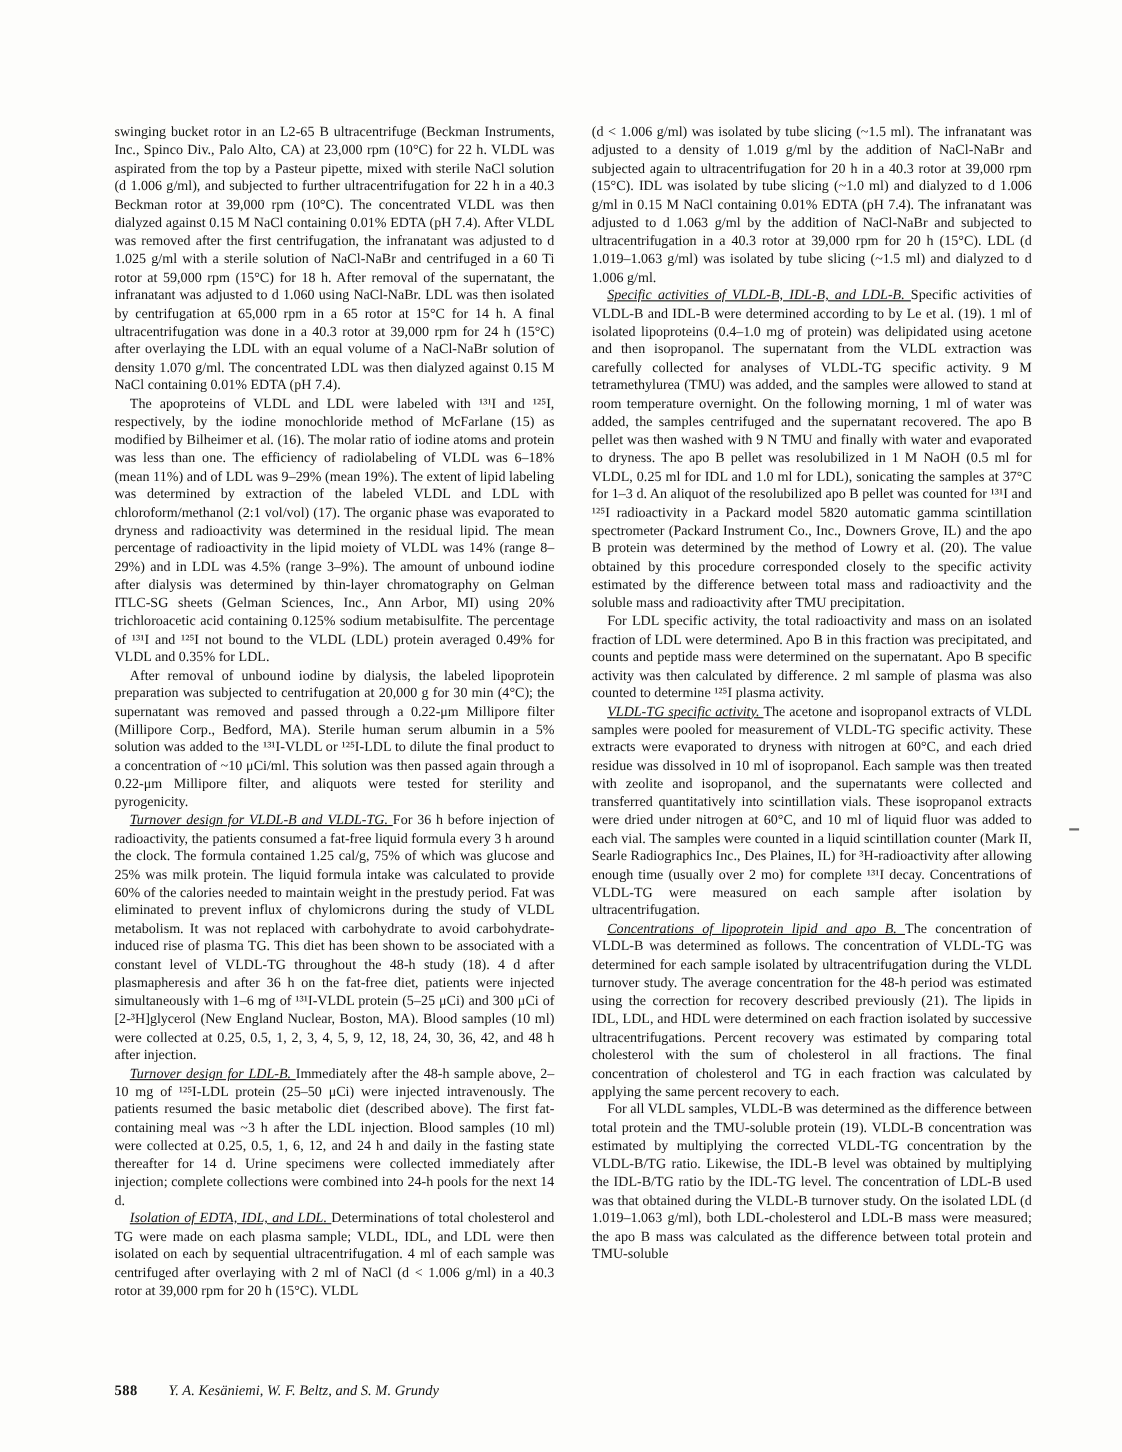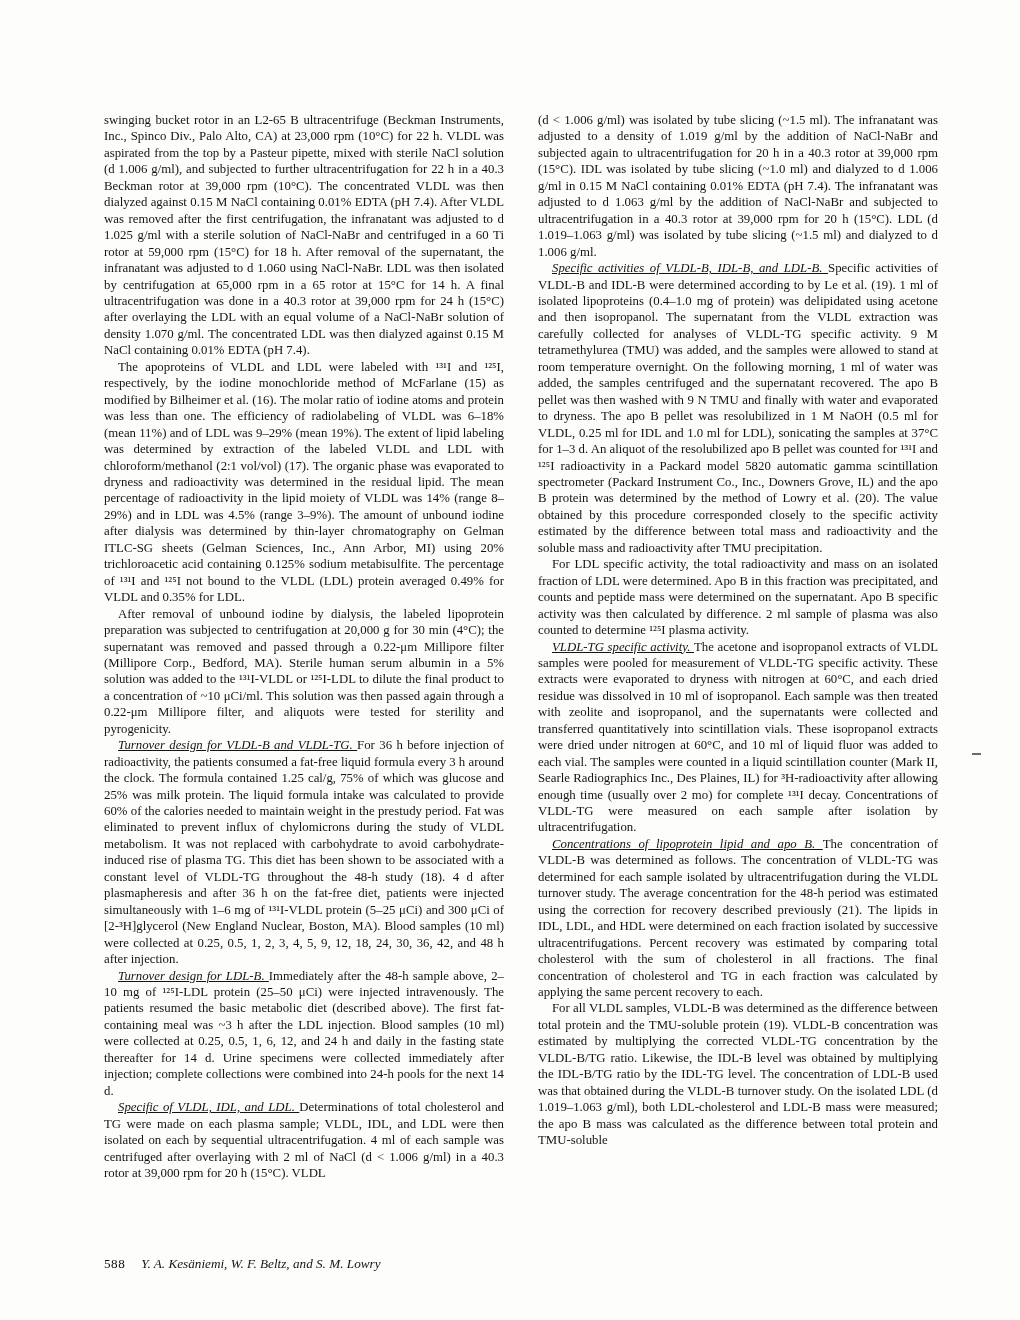--- a/index.html
+++ b/index.html
@@ -37,21 +37,21 @@
   .para.indent { text-indent: 14px; }
   .lead { font-style: italic; text-decoration: underline; }
   .footer {
     position: absolute;
     left: 104px;
     top: 1256px;
     font-size: 13.2px;
     line-height: 16px;
     white-space: nowrap;
   }
-  .page-number { font-weight: normal; margin-right: 16px; letter-spacing: 0.5px; }
+  .page-number { font-weight: bold; margin-right: 28px; letter-spacing: 0.5px; }
   .authors { font-style: italic; }
   .margin-mark {
     position: absolute;
     left: 972px;
     top: 753px;
     width: 9px;
     height: 2px;
     background: #6a6a6a;
   }
 </style>
@@ -61,33 +61,33 @@
 <div class="page">
 
   <div class="columns">
 
     <div class="column">
       <p class="para"><em class="lead"></em><span>swinging bucket rotor in an L2-65 B ultracentrifuge (Beckman Instruments, Inc., Spinco Div., Palo Alto, CA) at 23,000 rpm (10°C) for 22 h. VLDL was aspirated from the top by a Pasteur pipette, mixed with sterile NaCl solution (d 1.006 g/ml), and subjected to further ultracentrifugation for 22 h in a 40.3 Beckman rotor at 39,000 rpm (10°C). The concentrated VLDL was then dialyzed against 0.15 M NaCl containing 0.01% EDTA (pH 7.4). After VLDL was removed after the first centrifugation, the infranatant was adjusted to d 1.025 g/ml with a sterile solution of NaCl-NaBr and centrifuged in a 60 Ti rotor at 59,000 rpm (15°C) for 18 h. After removal of the supernatant, the infranatant was adjusted to d 1.060 using NaCl-NaBr. LDL was then isolated by centrifugation at 65,000 rpm in a 65 rotor at 15°C for 14 h. A final ultracentrifugation was done in a 40.3 rotor at 39,000 rpm for 24 h (15°C) after overlaying the LDL with an equal volume of a NaCl-NaBr solution of density 1.070 g/ml. The concentrated LDL was then dialyzed against 0.15 M NaCl containing 0.01% EDTA (pH 7.4).</span></p>
       <p class="para indent"><em class="lead"></em><span>The apoproteins of VLDL and LDL were labeled with ¹³¹I and ¹²⁵I, respectively, by the iodine monochloride method of McFarlane (15) as modified by Bilheimer et al. (16). The molar ratio of iodine atoms and protein was less than one. The efficiency of radiolabeling of VLDL was 6–18% (mean 11%) and of LDL was 9–29% (mean 19%). The extent of lipid labeling was determined by extraction of the labeled VLDL and LDL with chloroform/methanol (2:1 vol/vol) (17). The organic phase was evaporated to dryness and radioactivity was determined in the residual lipid. The mean percentage of radioactivity in the lipid moiety of VLDL was 14% (range 8–29%) and in LDL was 4.5% (range 3–9%). The amount of unbound iodine after dialysis was determined by thin-layer chromatography on Gelman ITLC-SG sheets (Gelman Sciences, Inc., Ann Arbor, MI) using 20% trichloroacetic acid containing 0.125% sodium metabisulfite. The percentage of ¹³¹I and ¹²⁵I not bound to the VLDL (LDL) protein averaged 0.49% for VLDL and 0.35% for LDL.</span></p>
       <p class="para indent"><em class="lead"></em><span>After removal of unbound iodine by dialysis, the labeled lipoprotein preparation was subjected to centrifugation at 20,000 g for 30 min (4°C); the supernatant was removed and passed through a 0.22-μm Millipore filter (Millipore Corp., Bedford, MA). Sterile human serum albumin in a 5% solution was added to the ¹³¹I-VLDL or ¹²⁵I-LDL to dilute the final product to a concentration of ~10 μCi/ml. This solution was then passed again through a 0.22-μm Millipore filter, and aliquots were tested for sterility and pyrogenicity.</span></p>
       <p class="para indent"><em class="lead">Turnover design for VLDL-B and VLDL-TG. </em><span>For 36 h before injection of radioactivity, the patients consumed a fat-free liquid formula every 3 h around the clock. The formula contained 1.25 cal/g, 75% of which was glucose and 25% was milk protein. The liquid formula intake was calculated to provide 60% of the calories needed to maintain weight in the prestudy period. Fat was eliminated to prevent influx of chylomicrons during the study of VLDL metabolism. It was not replaced with carbohydrate to avoid carbohydrate-induced rise of plasma TG. This diet has been shown to be associated with a constant level of VLDL-TG throughout the 48-h study (18). 4 d after plasmapheresis and after 36 h on the fat-free diet, patients were injected simultaneously with 1–6 mg of ¹³¹I-VLDL protein (5–25 μCi) and 300 μCi of [2-³H]glycerol (New England Nuclear, Boston, MA). Blood samples (10 ml) were collected at 0.25, 0.5, 1, 2, 3, 4, 5, 9, 12, 18, 24, 30, 36, 42, and 48 h after injection.</span></p>
       <p class="para indent"><em class="lead">Turnover design for LDL-B. </em><span>Immediately after the 48-h sample above, 2–10 mg of ¹²⁵I-LDL protein (25–50 μCi) were injected intravenously. The patients resumed the basic metabolic diet (described above). The first fat-containing meal was ~3 h after the LDL injection. Blood samples (10 ml) were collected at 0.25, 0.5, 1, 6, 12, and 24 h and daily in the fasting state thereafter for 14 d. Urine specimens were collected immediately after injection; complete collections were combined into 24-h pools for the next 14 d.</span></p>
-      <p class="para indent"><em class="lead">Specific of VLDL, IDL, and LDL. </em><span>Determinations of total cholesterol and TG were made on each plasma sample; VLDL, IDL, and LDL were then isolated on each by sequential ultracentrifugation. 4 ml of each sample was centrifuged after overlaying with 2 ml of NaCl (d &lt; 1.006 g/ml) in a 40.3 rotor at 39,000 rpm for 20 h (15°C). VLDL</span></p>
+      <p class="para indent"><em class="lead">Isolation of EDTA, IDL, and LDL. </em><span>Determinations of total cholesterol and TG were made on each plasma sample; VLDL, IDL, and LDL were then isolated on each by sequential ultracentrifugation. 4 ml of each sample was centrifuged after overlaying with 2 ml of NaCl (d &lt; 1.006 g/ml) in a 40.3 rotor at 39,000 rpm for 20 h (15°C). VLDL</span></p>
     </div>
 
     <div class="column">
       <p class="para"><em class="lead"></em><span>(d &lt; 1.006 g/ml) was isolated by tube slicing (~1.5 ml). The infranatant was adjusted to a density of 1.019 g/ml by the addition of NaCl-NaBr and subjected again to ultracentrifugation for 20 h in a 40.3 rotor at 39,000 rpm (15°C). IDL was isolated by tube slicing (~1.0 ml) and dialyzed to d 1.006 g/ml in 0.15 M NaCl containing 0.01% EDTA (pH 7.4). The infranatant was adjusted to d 1.063 g/ml by the addition of NaCl-NaBr and subjected to ultracentrifugation in a 40.3 rotor at 39,000 rpm for 20 h (15°C). LDL (d 1.019–1.063 g/ml) was isolated by tube slicing (~1.5 ml) and dialyzed to d 1.006 g/ml.</span></p>
       <p class="para indent"><em class="lead">Specific activities of VLDL-B, IDL-B, and LDL-B. </em><span>Specific activities of VLDL-B and IDL-B were determined according to by Le et al. (19). 1 ml of isolated lipoproteins (0.4–1.0 mg of protein) was delipidated using acetone and then isopropanol. The supernatant from the VLDL extraction was carefully collected for analyses of VLDL-TG specific activity. 9 M tetramethylurea (TMU) was added, and the samples were allowed to stand at room temperature overnight. On the following morning, 1 ml of water was added, the samples centrifuged and the supernatant recovered. The apo B pellet was then washed with 9 N TMU and finally with water and evaporated to dryness. The apo B pellet was resolubilized in 1 M NaOH (0.5 ml for VLDL, 0.25 ml for IDL and 1.0 ml for LDL), sonicating the samples at 37°C for 1–3 d. An aliquot of the resolubilized apo B pellet was counted for ¹³¹I and ¹²⁵I radioactivity in a Packard model 5820 automatic gamma scintillation spectrometer (Packard Instrument Co., Inc., Downers Grove, IL) and the apo B protein was determined by the method of Lowry et al. (20). The value obtained by this procedure corresponded closely to the specific activity estimated by the difference between total mass and radioactivity and the soluble mass and radioactivity after TMU precipitation.</span></p>
       <p class="para indent"><em class="lead"></em><span>For LDL specific activity, the total radioactivity and mass on an isolated fraction of LDL were determined. Apo B in this fraction was precipitated, and counts and peptide mass were determined on the supernatant. Apo B specific activity was then calculated by difference. 2 ml sample of plasma was also counted to determine ¹²⁵I plasma activity.</span></p>
       <p class="para indent"><em class="lead">VLDL-TG specific activity. </em><span>The acetone and isopropanol extracts of VLDL samples were pooled for measurement of VLDL-TG specific activity. These extracts were evaporated to dryness with nitrogen at 60°C, and each dried residue was dissolved in 10 ml of isopropanol. Each sample was then treated with zeolite and isopropanol, and the supernatants were collected and transferred quantitatively into scintillation vials. These isopropanol extracts were dried under nitrogen at 60°C, and 10 ml of liquid fluor was added to each vial. The samples were counted in a liquid scintillation counter (Mark II, Searle Radiographics Inc., Des Plaines, IL) for ³H-radioactivity after allowing enough time (usually over 2 mo) for complete ¹³¹I decay. Concentrations of VLDL-TG were measured on each sample after isolation by ultracentrifugation.</span></p>
       <p class="para indent"><em class="lead">Concentrations of lipoprotein lipid and apo B. </em><span>The concentration of VLDL-B was determined as follows. The concentration of VLDL-TG was determined for each sample isolated by ultracentrifugation during the VLDL turnover study. The average concentration for the 48-h period was estimated using the correction for recovery described previously (21). The lipids in IDL, LDL, and HDL were determined on each fraction isolated by successive ultracentrifugations. Percent recovery was estimated by comparing total cholesterol with the sum of cholesterol in all fractions. The final concentration of cholesterol and TG in each fraction was calculated by applying the same percent recovery to each.</span></p>
       <p class="para indent"><em class="lead"></em><span>For all VLDL samples, VLDL-B was determined as the difference between total protein and the TMU-soluble protein (19). VLDL-B concentration was estimated by multiplying the corrected VLDL-TG concentration by the VLDL-B/TG ratio. Likewise, the IDL-B level was obtained by multiplying the IDL-B/TG ratio by the IDL-TG level. The concentration of LDL-B used was that obtained during the VLDL-B turnover study. On the isolated LDL (d 1.019–1.063 g/ml), both LDL-cholesterol and LDL-B mass were measured; the apo B mass was calculated as the difference between total protein and TMU-soluble</span></p>
     </div>
 
   </div>
 
   <div class="margin-mark"></div>
 
   <div class="footer">
-    <span class="page-number">588</span><span class="authors">Y. A. Kesäniemi, W. F. Beltz, and S. M. Lowry</span>
+    <span class="page-number">588</span><span class="authors">Y. A. Kesäniemi, W. F. Beltz, and S. M. Grundy</span>
   </div>
 
 </div>
 
 </body></html>

